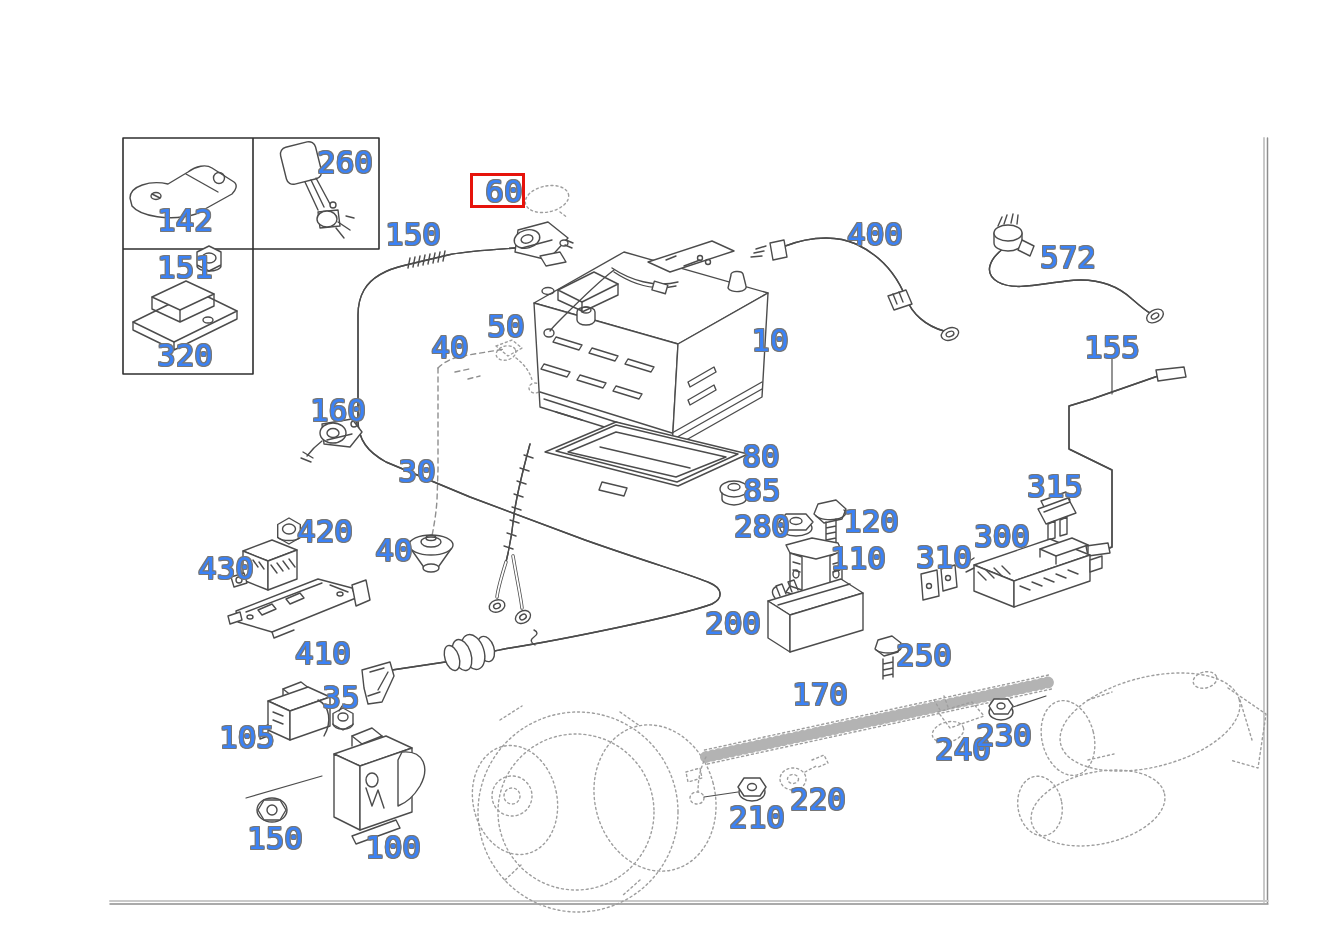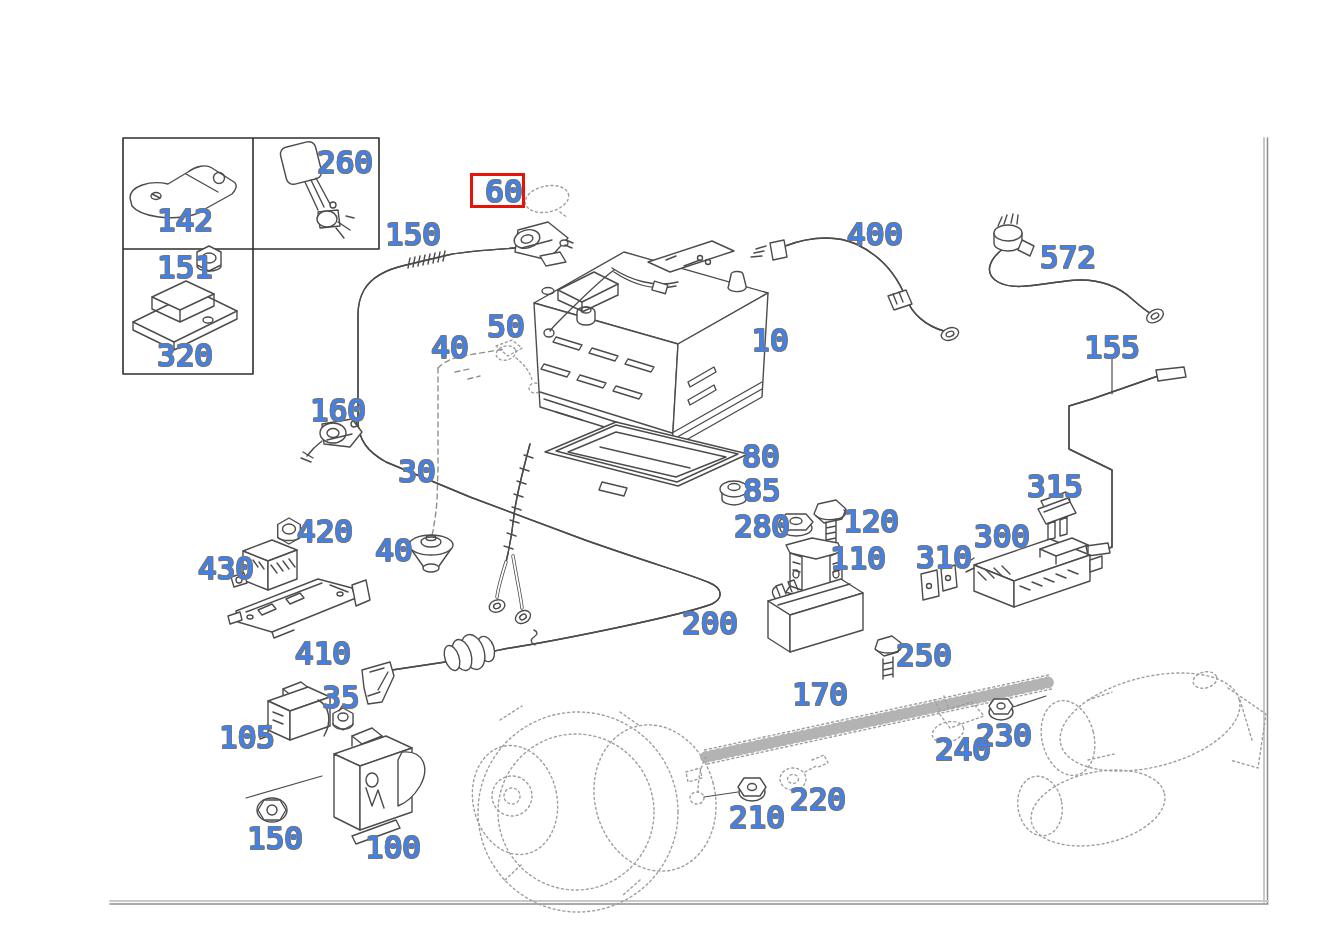--- a/index.html
+++ b/index.html
@@ -405,21 +405,21 @@
 <div class="callout" style="left:762px;top:526px">280</div>
 <div class="callout" style="left:871px;top:521px">120</div>
 <div class="callout" style="left:858px;top:558px">110</div>
 <div class="callout" style="left:1055px;top:486px">315</div>
 <div class="callout" style="left:1002px;top:536px">300</div>
 <div class="callout" style="left:944px;top:557px">310</div>
 <div class="callout" style="left:325px;top:531px">420</div>
 <div class="callout" style="left:226px;top:568px">430</div>
 <div class="callout" style="left:394px;top:550px">40</div>
 <div class="callout" style="left:323px;top:653px">410</div>
-<div class="callout" style="left:710px;top:623px">200</div>
+<div class="callout" style="left:733px;top:623px">200</div>
 <div class="callout" style="left:924px;top:655px">250</div>
 <div class="callout" style="left:820px;top:694px">170</div>
 <div class="callout" style="left:963px;top:749px">240</div>
 <div class="callout" style="left:1004px;top:735px">230</div>
 <div class="callout" style="left:247px;top:737px">105</div>
 <div class="callout" style="left:341px;top:697px">35</div>
 <div class="callout" style="left:275px;top:838px">150</div>
 <div class="callout" style="left:393px;top:847px">100</div>
 <div class="callout" style="left:757px;top:817px">210</div>
 <div class="callout" style="left:818px;top:799px">220</div>

